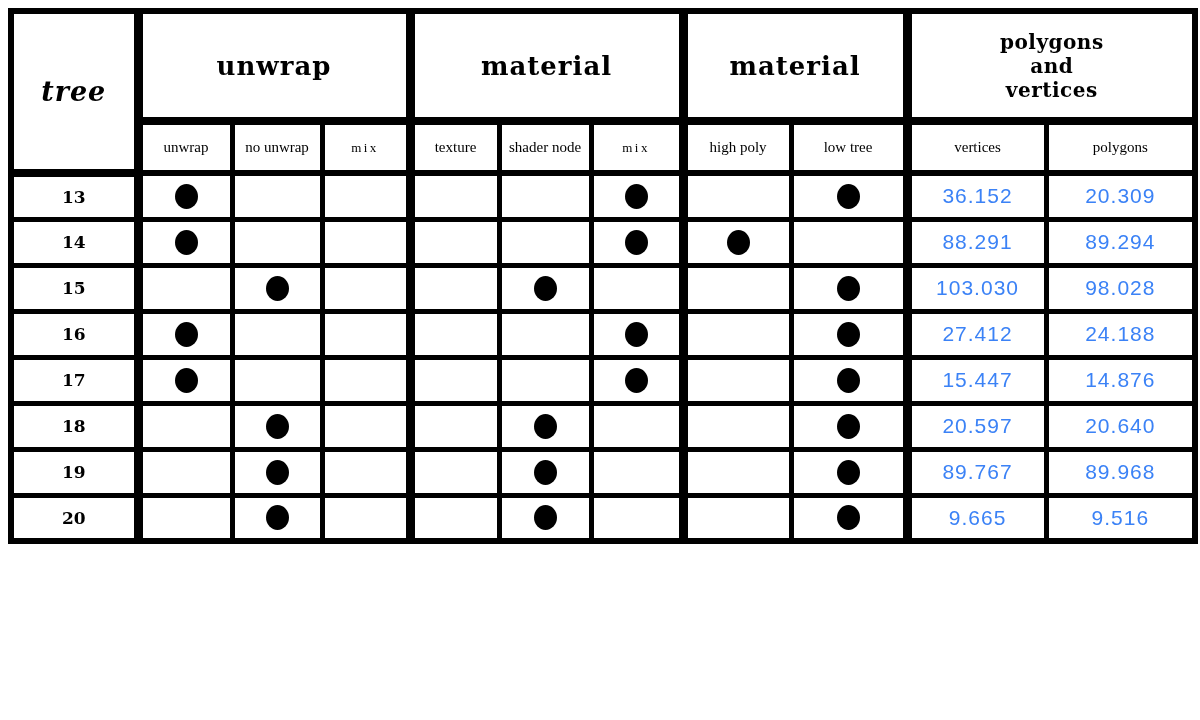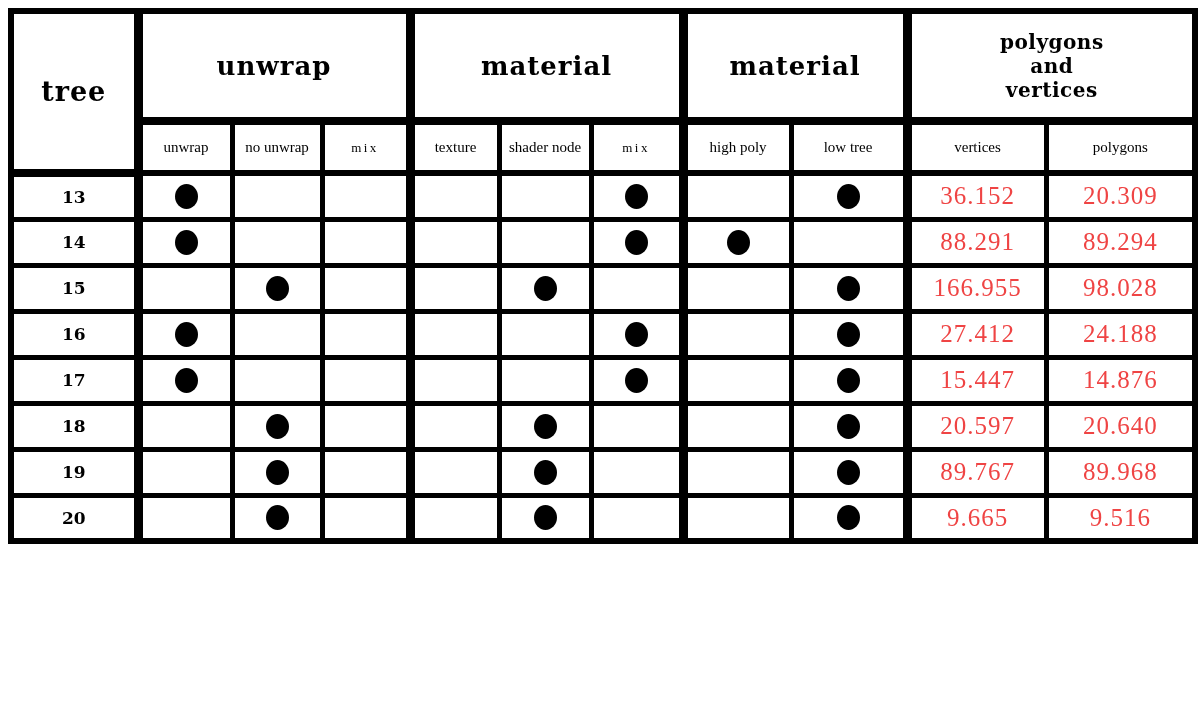--- a/index.html
+++ b/index.html
@@ -24,21 +24,21 @@
   }
   th, td {
     border: 5px solid #000000;
     text-align: center;
     vertical-align: middle;
     background: #ffffff;
     overflow: hidden;
   }
   
   .gs { border-left-width: 9px; }
-  th.corner { border-right-width: 9px; }
+  th.corner { border-right-width: 9px; font-style: italic; }
   tr.grow th { border-bottom-width: 8px; height: 110px; }
   tr.srow th { height: 52px; border-bottom-width: 6px; }
   tbody tr { height: 46px; }
 
   
   th.corner, th.group, td.tnum {
     font-family: "DejaVu Serif", serif;
     font-weight: bold;
     color: #000000;
   }
@@ -52,24 +52,24 @@
   }
   tr.srow th {
     font-family: "Liberation Serif", serif;
     font-weight: normal;
     font-size: 15px;
     color: #000000;
   }
   tr.srow th.mixcell { font-size: 13px; letter-spacing: 2.5px; }
   td.tnum { font-size: 17px; }
   td.val {
-    font-family: Liberation Serif, serif;
-    font-size: 25px;
+    font-family: Liberation Sans, sans-serif;
+    font-size: 21px;
     letter-spacing: 1px;
-    color: #ef4444;
+    color: #3b82f6;
   }
   td.mark .dot {
     display: none;
     width: 23px;
     height: 25px;
     border-radius: 50%;
     background: #000000;
     margin: 0 auto;
   }
   td.mark.on .dot { display: block; }
@@ -163,21 +163,21 @@
     <td class="mark"></td>
     <td class="mark gs"></td>
     <td class="mark on">
             <span class="dot"></span>
           </td>
     <td class="mark"></td>
     <td class="mark gs"></td>
     <td class="mark on">
             <span class="dot"></span>
           </td>
-    <td class="val gs">166.955</td>
+    <td class="val gs">103.030</td>
     <td class="val">98.028</td>
   </tr>
         <tr>
     <td class="tnum">16</td>
     <td class="mark gs on">
             <span class="dot"></span>
           </td>
     <td class="mark"></td>
     <td class="mark"></td>
     <td class="mark gs"></td>

